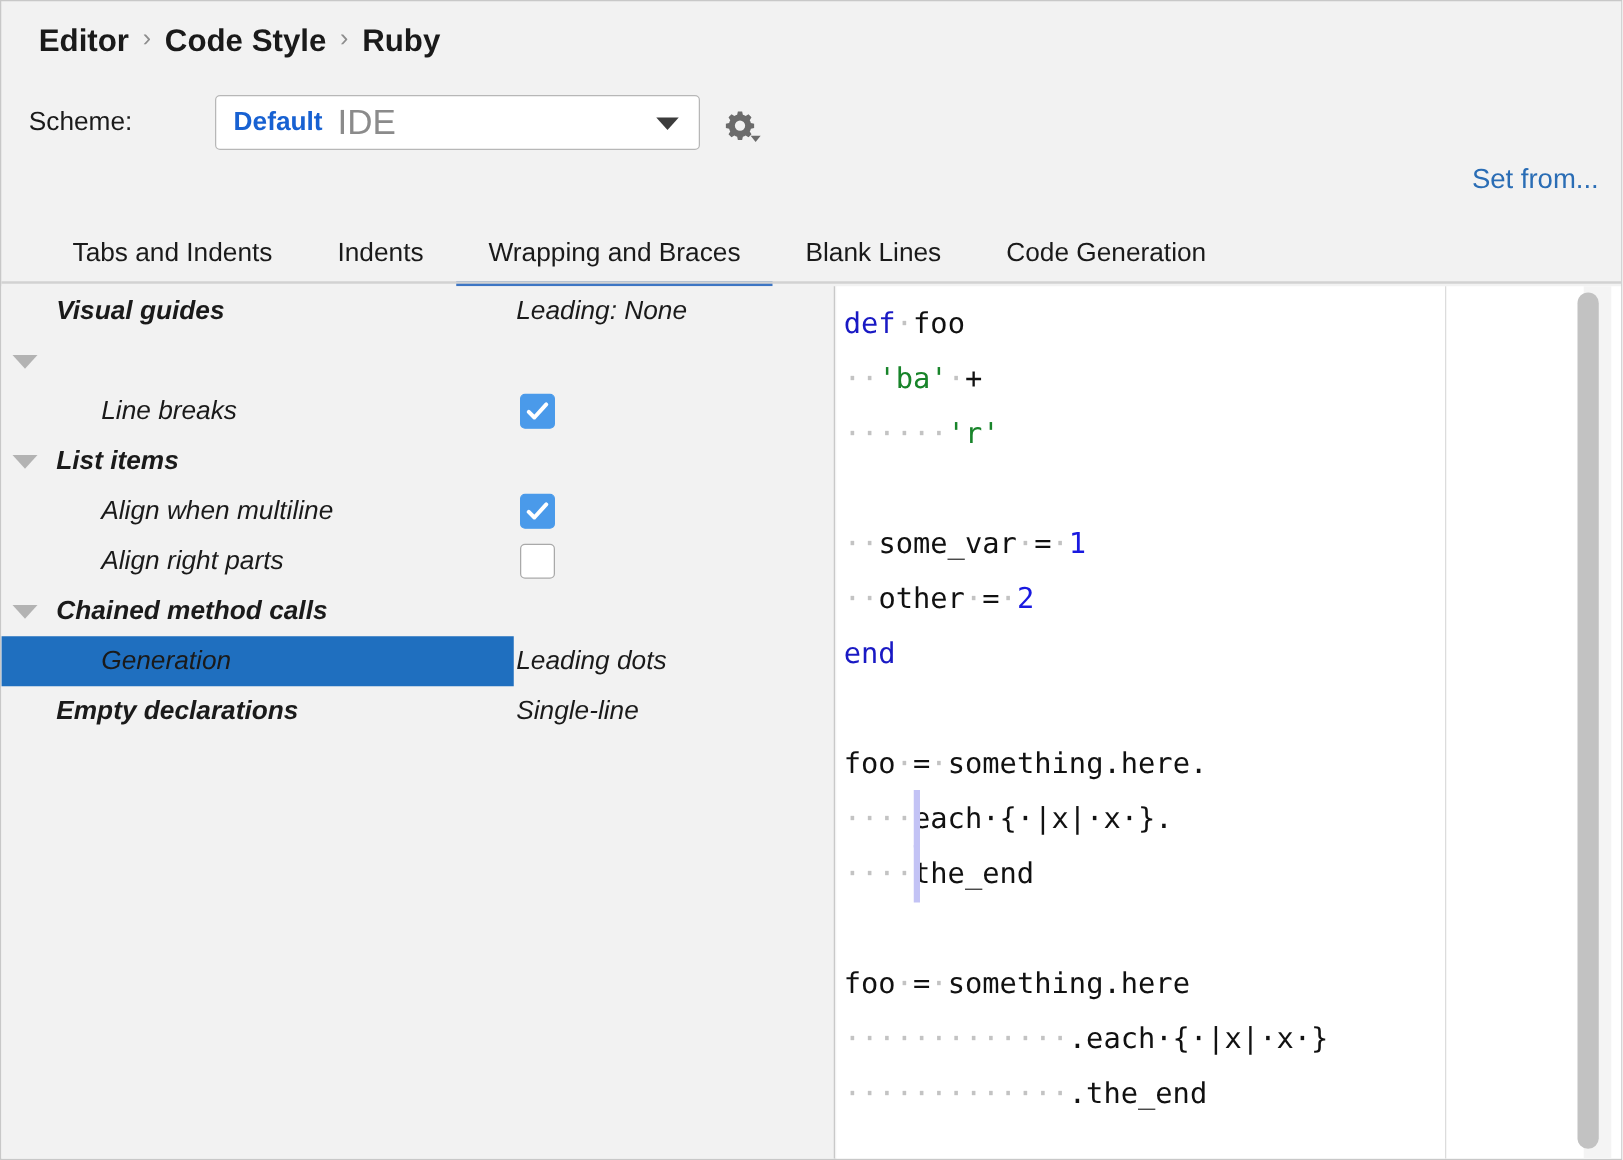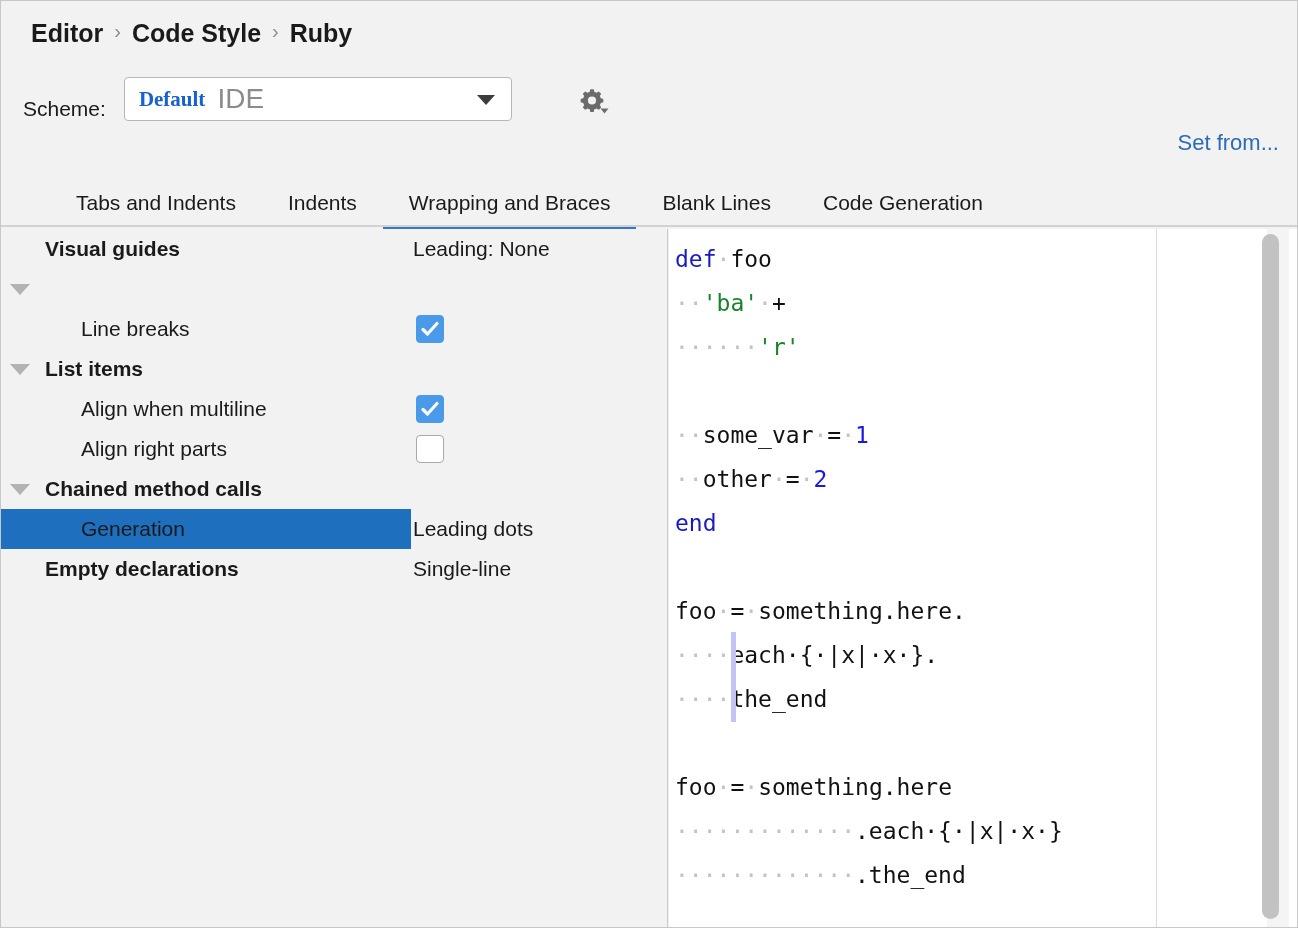--- a/index.html
+++ b/index.html
@@ -44,21 +44,22 @@
     top: 1px;
   }
 
   
   .scheme-row {
     position: absolute;
     left: 22px;
     top: 74px;
     height: 46px;
     display: flex;
-    align-items: flex-end;
+    align-items: center;
+    gap: 48px;
   }
   .scheme-label {
     font-size: 21px;
     color: #1a1a1a;
     margin-right: 18px;
   }
   .scheme-combo {
     position: relative;
     width: 388px;
     height: 44px;
@@ -68,21 +69,20 @@
     display: flex;
     align-items: center;
     box-sizing: border-box;
     padding: 0 14px;
   }
   .scheme-name {
     font-size: 21px;
     font-weight: bold;
     color: #1761d2;
     margin-right: 12px;
-    font-family: Liberation Serif, serif;
   }
   .scheme-sub {
     font-size: 28px;
     color: #8b8b8b;
   }
   .combo-arrow {
     position: absolute;
     right: 16px;
     top: 50%;
     margin-top: -4px;
@@ -112,21 +112,21 @@
 
   
   .tabbar {
     position: absolute;
     left: 0;
     right: 0;
     top: 178px;
     height: 50px;
     display: flex;
     align-items: flex-end;
-    padding-left: 49px;
+    padding-left: 31px;
     box-sizing: border-box;
   }
   .tab {
     font-size: 21px;
     color: #1a1a1a;
     padding: 4px 26px 0 26px;
     height: 46px;
     line-height: 40px;
     position: relative;
     white-space: nowrap;
@@ -166,20 +166,21 @@
     background: #f2f2f2;
     border-right: 1px solid #c9c9c9;
     box-sizing: border-box;
     overflow: hidden;
   }
   .trow {
     position: relative;
     height: 40px;
     display: flex;
     align-items: center;
+    font-style: italic;
   }
   .trow .hl {
     position: absolute;
     left: 0;
     top: 0;
     width: 410px;
     height: 100%;
     background: #1f6fbf;
   }
   .tri {

